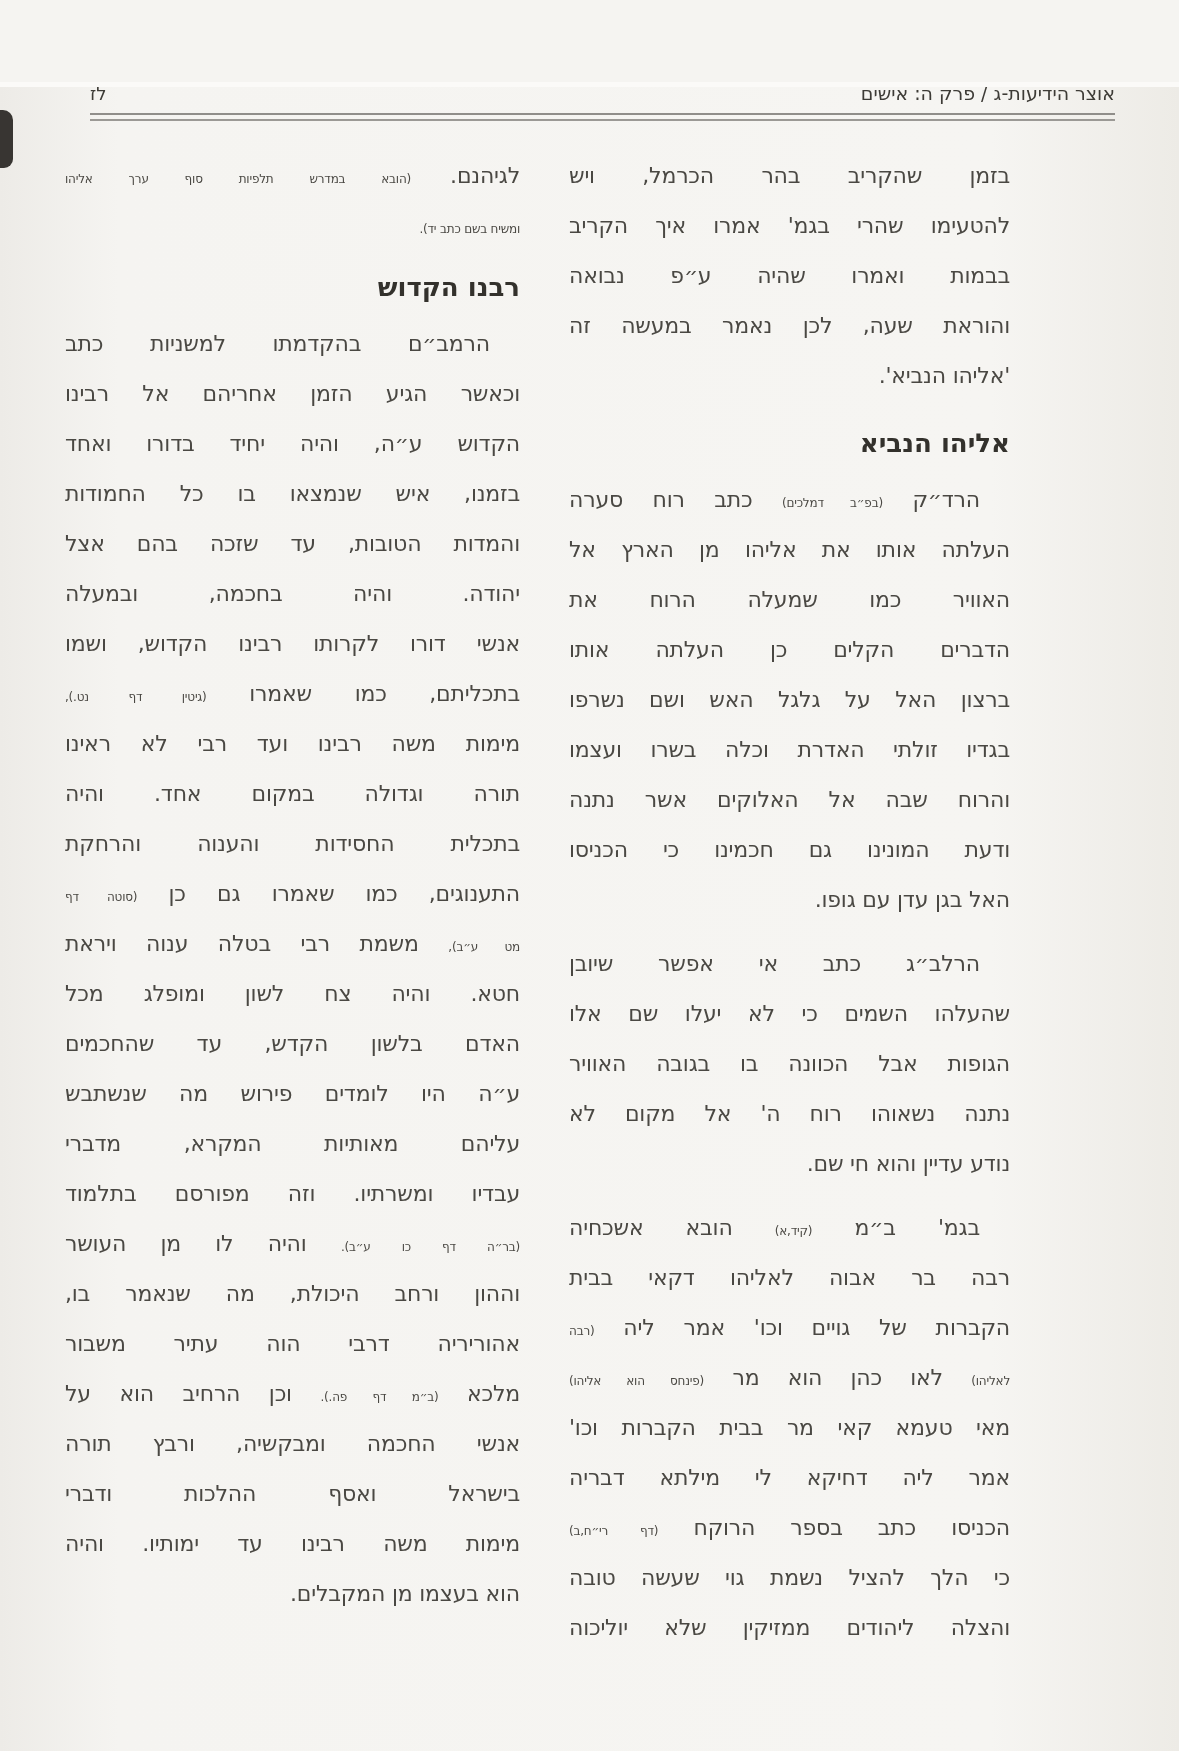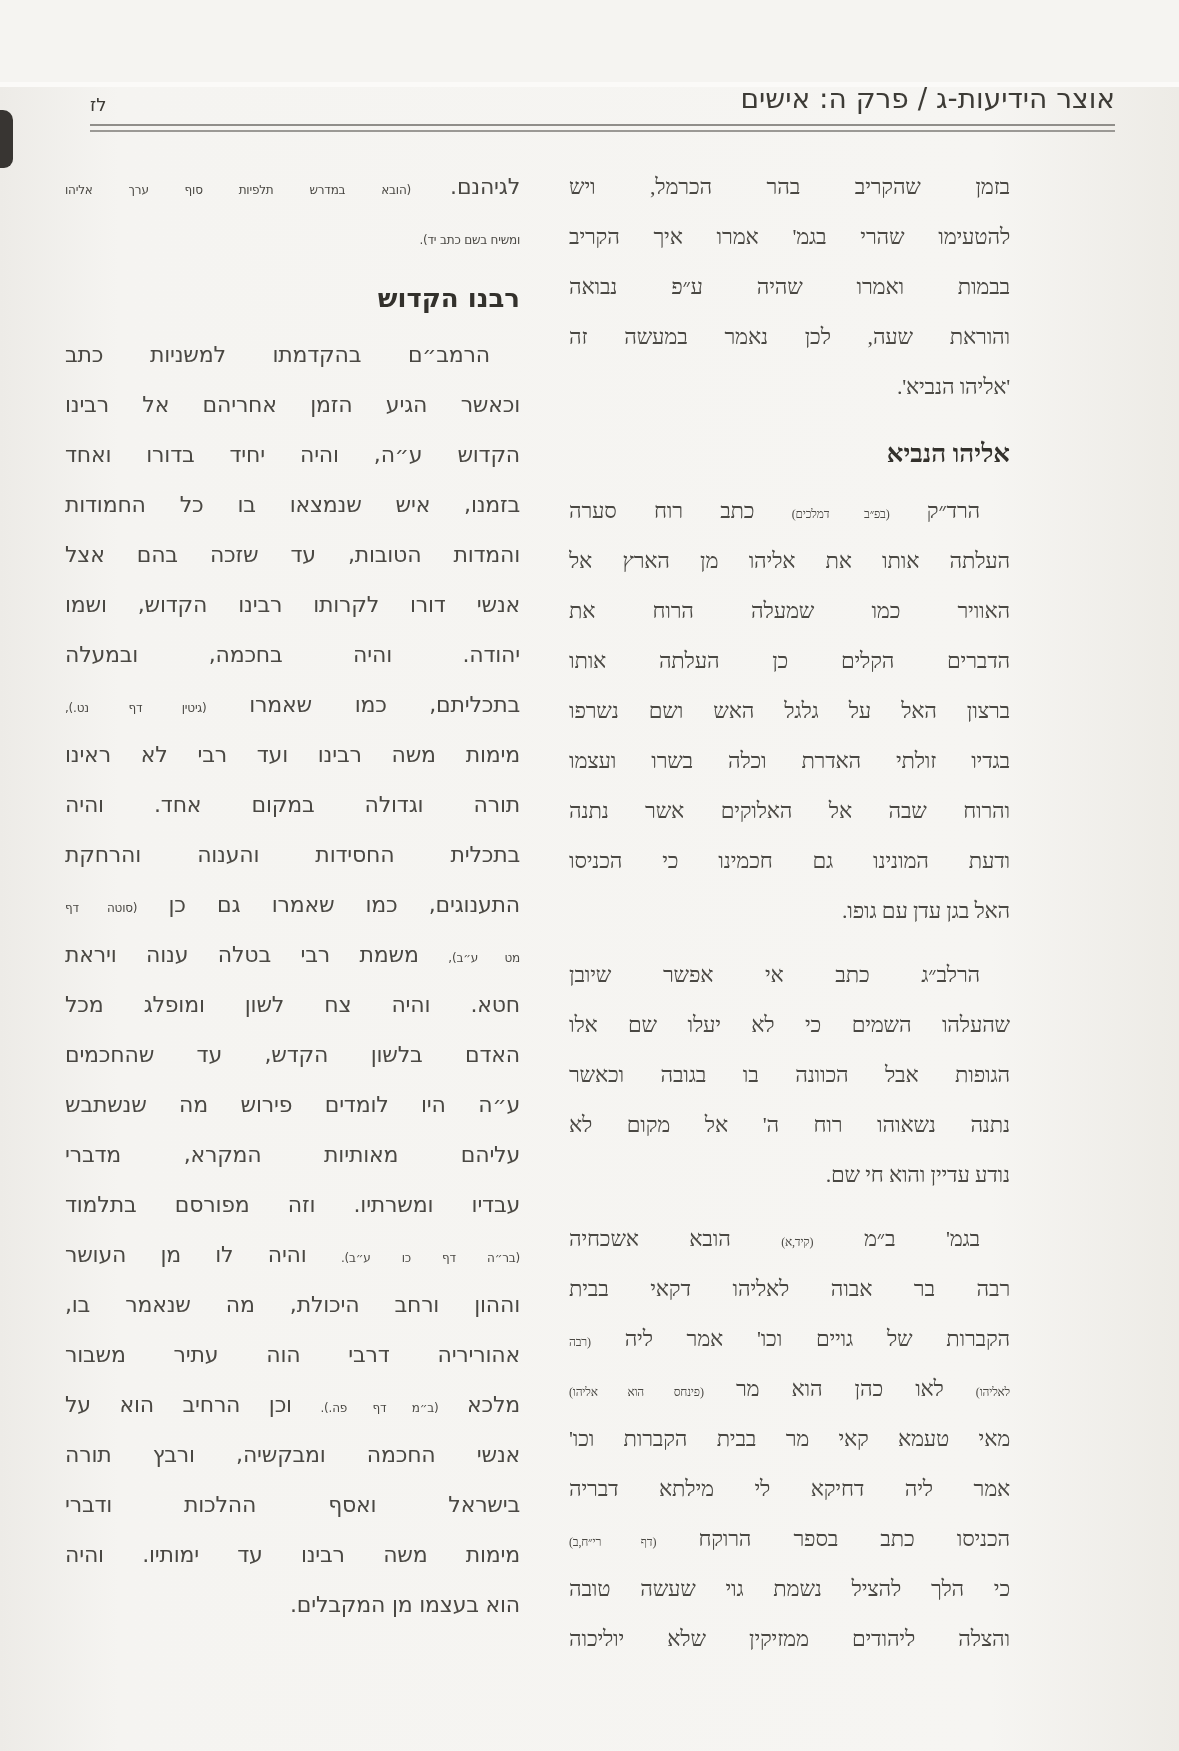--- a/index.html
+++ b/index.html
@@ -12,29 +12,29 @@
     position:relative;width:1179px;height:1751px;box-sizing:border-box;
     background:linear-gradient(90deg,#edebe7 0,#f5f4f1 10%,#f6f5f2 84%,#edebe6 100%);
     color:#4a4843;
   }
   .edge-top{position:absolute;top:0;left:0;right:0;height:5px;background:#fbfaf8;}
   .corner{position:absolute;left:0;top:28px;width:13px;height:58px;background:#23211e;border-radius:0 10px 9px 0;opacity:.9;}
   .header{
     display:flex;justify-content:space-between;align-items:flex-end;
     margin:82px 64px 0 90px;direction:rtl;
   }
-  .htitle{font-size:28px;letter-spacing:0;color:#3d3b36;}
+  .htitle{font-size:19px;letter-spacing:0;color:#3d3b36;}
   .pnum{font-size:18px;color:#3d3b36;}
   .rule{margin:9px 64px 0 90px;height:4px;border-top:2px solid #908e8a;border-bottom:2px solid #9b9995;}
   .content{
     display:flex;justify-content:space-between;align-items:flex-start;
     margin:30px 169px 0 65px;direction:rtl;
   }
   .col{direction:rtl;}
-  .colr{width:441px;font-family:Liberation Serif, serif;}
+  .colr{width:441px;}
   .coll{width:455px;}
   .para{margin:0 0 14px 0;}
   .line{
     height:50px;line-height:50px;overflow:hidden;
     font-size:22px;letter-spacing:-0.2px;
     text-align:justify;text-align-last:justify;text-justify:inter-word;
     white-space:normal;
   }
   .line.last{text-align-last:right;}
   .cont .line.last{text-align-last:justify;}
@@ -77,21 +77,21 @@
           <div class="line"><span>הדברים הקלים כן העלתה אותו</span></div>
           <div class="line"><span>ברצון האל על גלגל האש ושם נשרפו</span></div>
           <div class="line"><span>בגדיו זולתי האדרת וכלה בשרו ועצמו</span></div>
           <div class="line"><span>והרוח שבה אל האלוקים אשר נתנה</span></div>
           <div class="line"><span>ודעת המונינו גם חכמינו כי הכניסו</span></div>
           <div class="line last"><span>האל בגן עדן עם גופו.</span></div>
         </div>
       <div class="para indent">
           <div class="line"><span>הרלב״ג כתב אי אפשר שיובן</span></div>
           <div class="line"><span>שהעלהו השמים כי לא יעלו שם אלו</span></div>
-          <div class="line"><span>הגופות אבל הכוונה בו בגובה וכאשר</span></div>
+          <div class="line"><span>הגופות אבל הכוונה בו בגובה האוויר</span></div>
           <div class="line"><span>נתנה נשאוהו רוח ה' אל מקום לא</span></div>
           <div class="line last"><span>נודע עדיין והוא חי שם.</span></div>
         </div>
       <div class="para indent cont">
           <div class="line"><span>בגמ' ב״מ </span><span class="ref">(קיד,א)</span><span> הובא אשכחיה</span></div>
           <div class="line"><span>רבה בר אבוה לאליהו דקאי בבית</span></div>
           <div class="line"><span>הקברות של גויים וכו' אמר ליה </span><span class="ref">(רבה</span></div>
           <div class="line"><span class="ref">לאליהו)</span><span> לאו כהן הוא מר </span><span class="ref">(פינחס הוא אליהו)</span></div>
           <div class="line"><span>מאי טעמא קאי מר בבית הקברות וכו'</span></div>
           <div class="line"><span>אמר ליה דחיקא לי מילתא דבריה</span></div>
@@ -106,22 +106,22 @@
           <div class="line"><span>לגיהנם. </span><span class="ref">(הובא במדרש תלפיות סוף ערך אליהו</span></div>
           <div class="line last"><span class="ref">ומשיח בשם כתב יד).</span></div>
         </div>
       <h2>רבנו הקדוש</h2>
       <div class="para indent">
           <div class="line"><span>הרמב״ם בהקדמתו למשניות כתב</span></div>
           <div class="line"><span>וכאשר הגיע הזמן אחריהם אל רבינו</span></div>
           <div class="line"><span>הקדוש ע״ה, והיה יחיד בדורו ואחד</span></div>
           <div class="line"><span>בזמנו, איש שנמצאו בו כל החמודות</span></div>
           <div class="line"><span>והמדות הטובות, עד שזכה בהם אצל</span></div>
+          <div class="line"><span>יהודה. והיה בחכמה, ובמעלה</span></div>
           <div class="line"><span>אנשי דורו לקרותו רבינו הקדוש, ושמו</span></div>
-          <div class="line"><span>יהודה. והיה בחכמה, ובמעלה</span></div>
           <div class="line"><span>בתכליתם, כמו שאמרו </span><span class="ref">(גיטין דף נט.),</span></div>
           <div class="line"><span>מימות משה רבינו ועד רבי לא ראינו</span></div>
           <div class="line"><span>תורה וגדולה במקום אחד. והיה</span></div>
           <div class="line"><span>בתכלית החסידות והענוה והרחקת</span></div>
           <div class="line"><span>התענוגים, כמו שאמרו גם כן </span><span class="ref">(סוטה דף</span></div>
           <div class="line"><span class="ref">מט ע״ב),</span><span> משמת רבי בטלה ענוה ויראת</span></div>
           <div class="line"><span>חטא. והיה צח לשון ומופלג מכל</span></div>
           <div class="line"><span>האדם בלשון הקדש, עד שהחכמים</span></div>
           <div class="line"><span>ע״ה היו לומדים פירוש מה שנשתבש</span></div>
           <div class="line"><span>עליהם מאותיות המקרא, מדברי</span></div>

